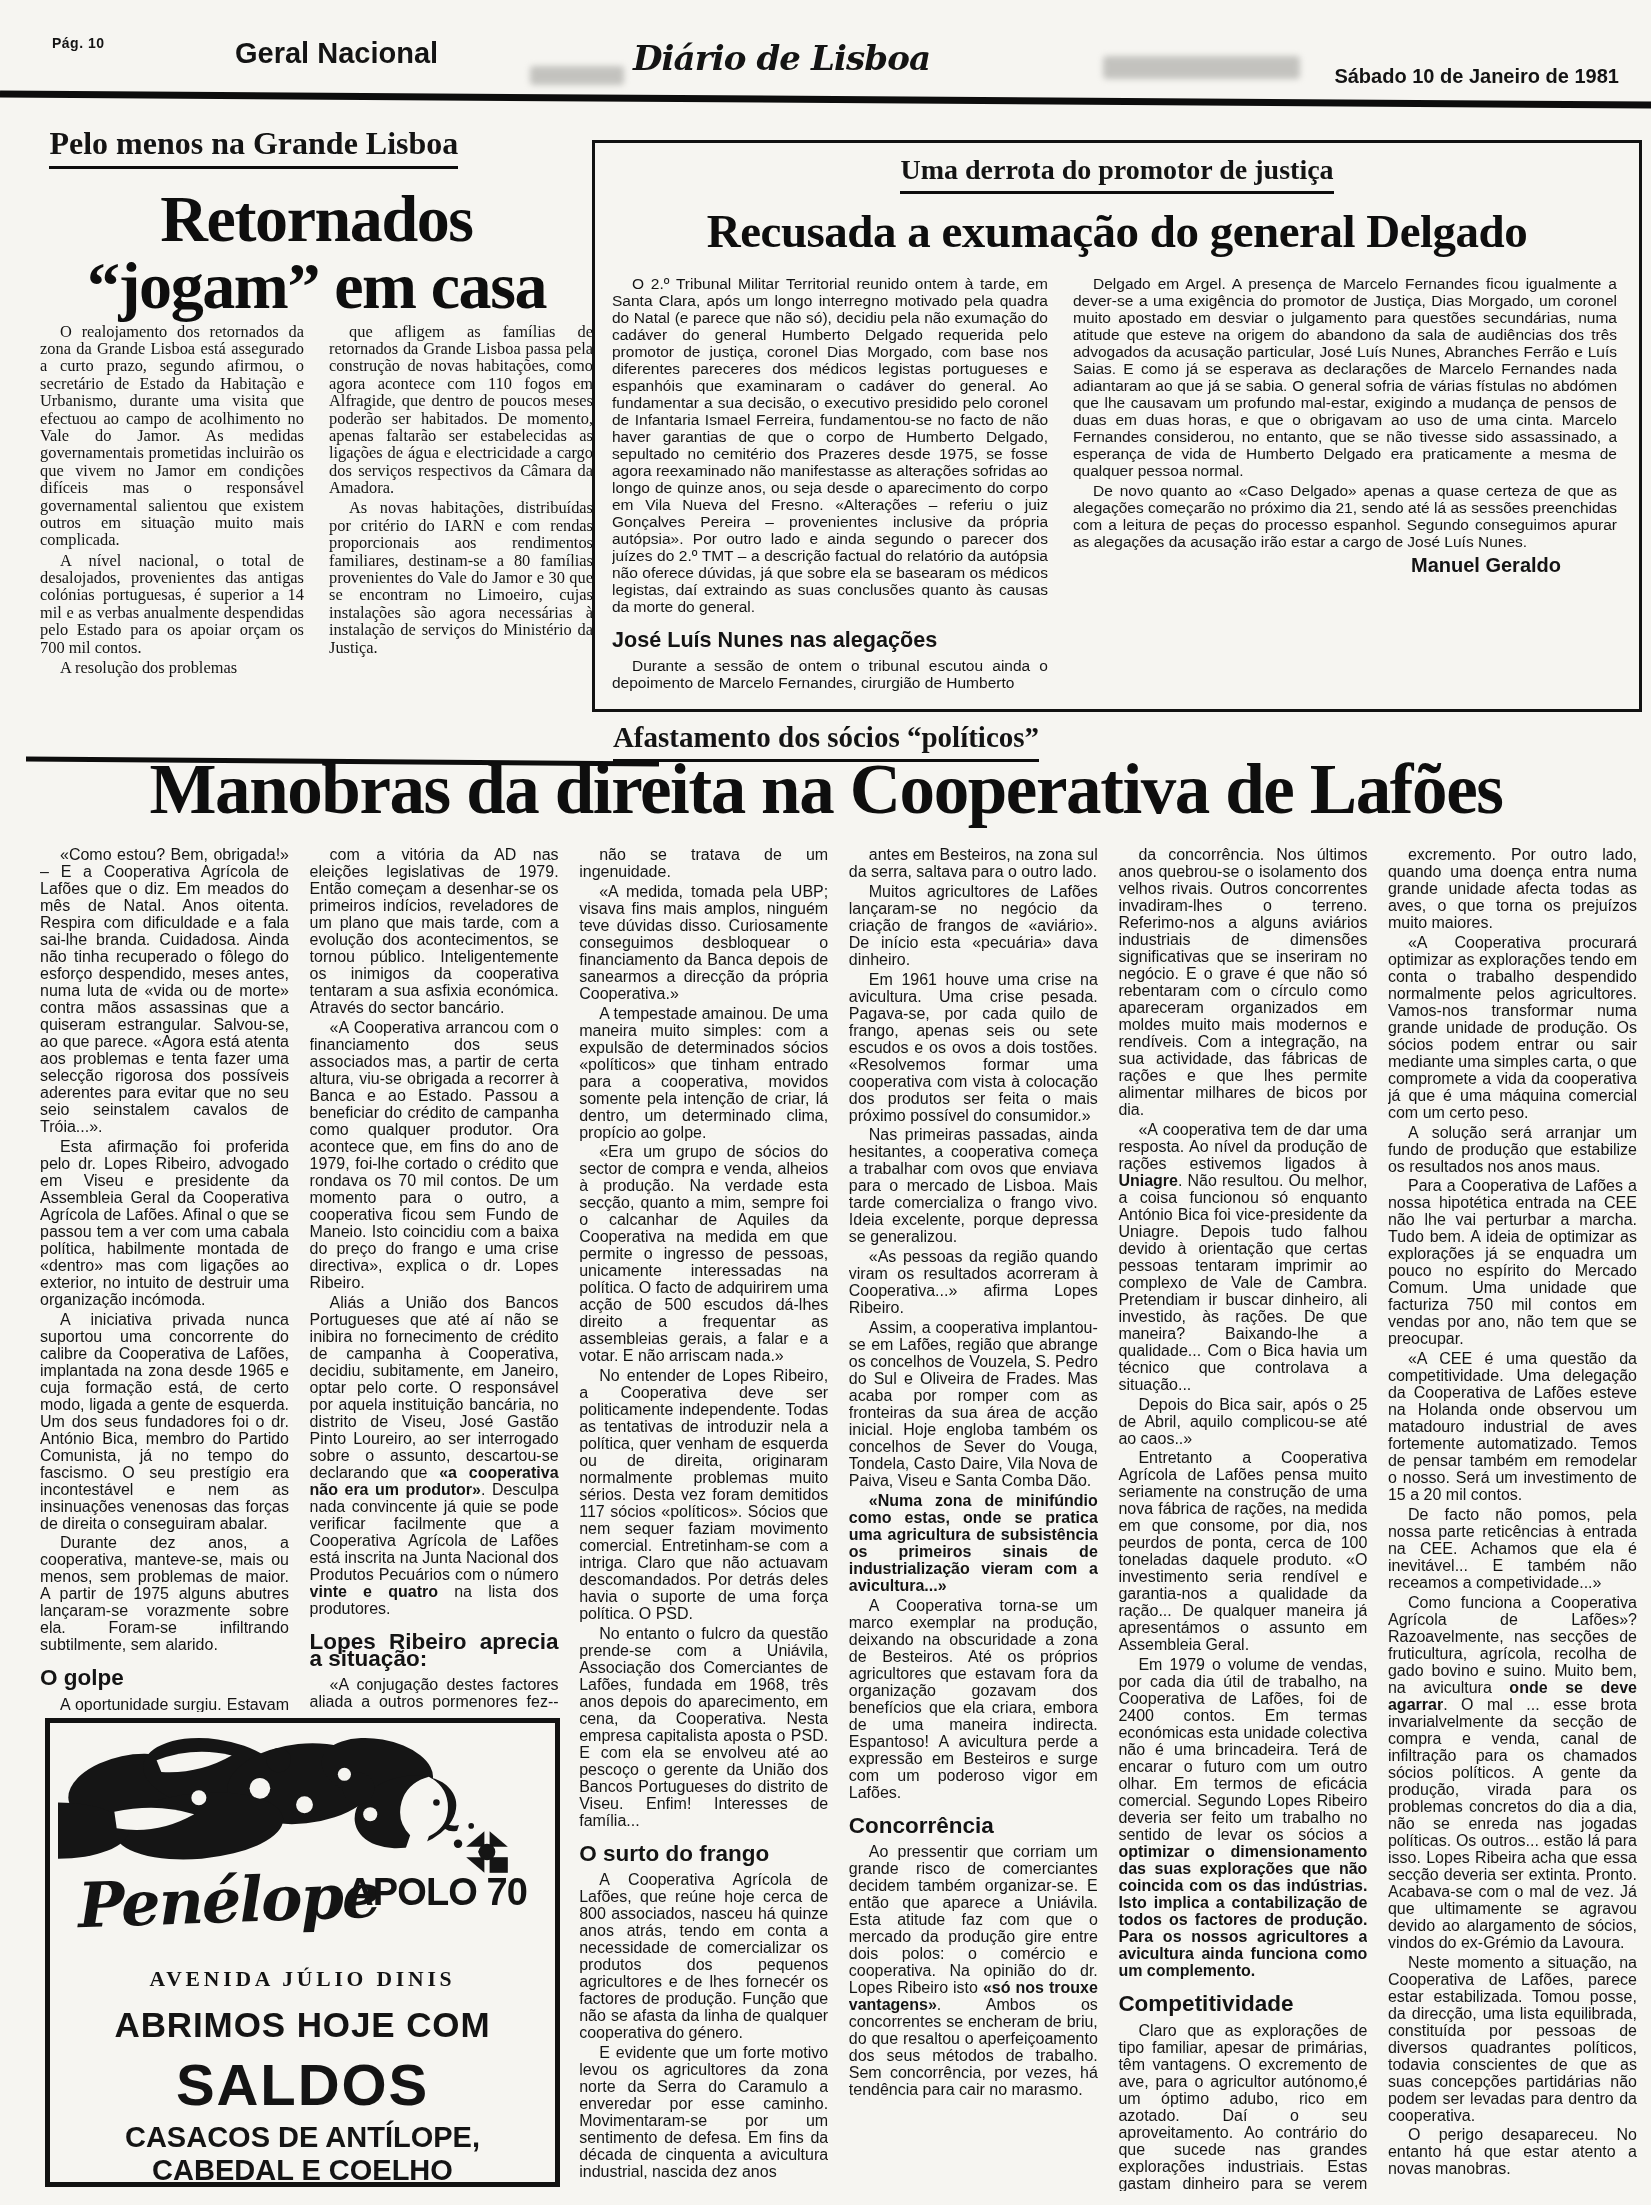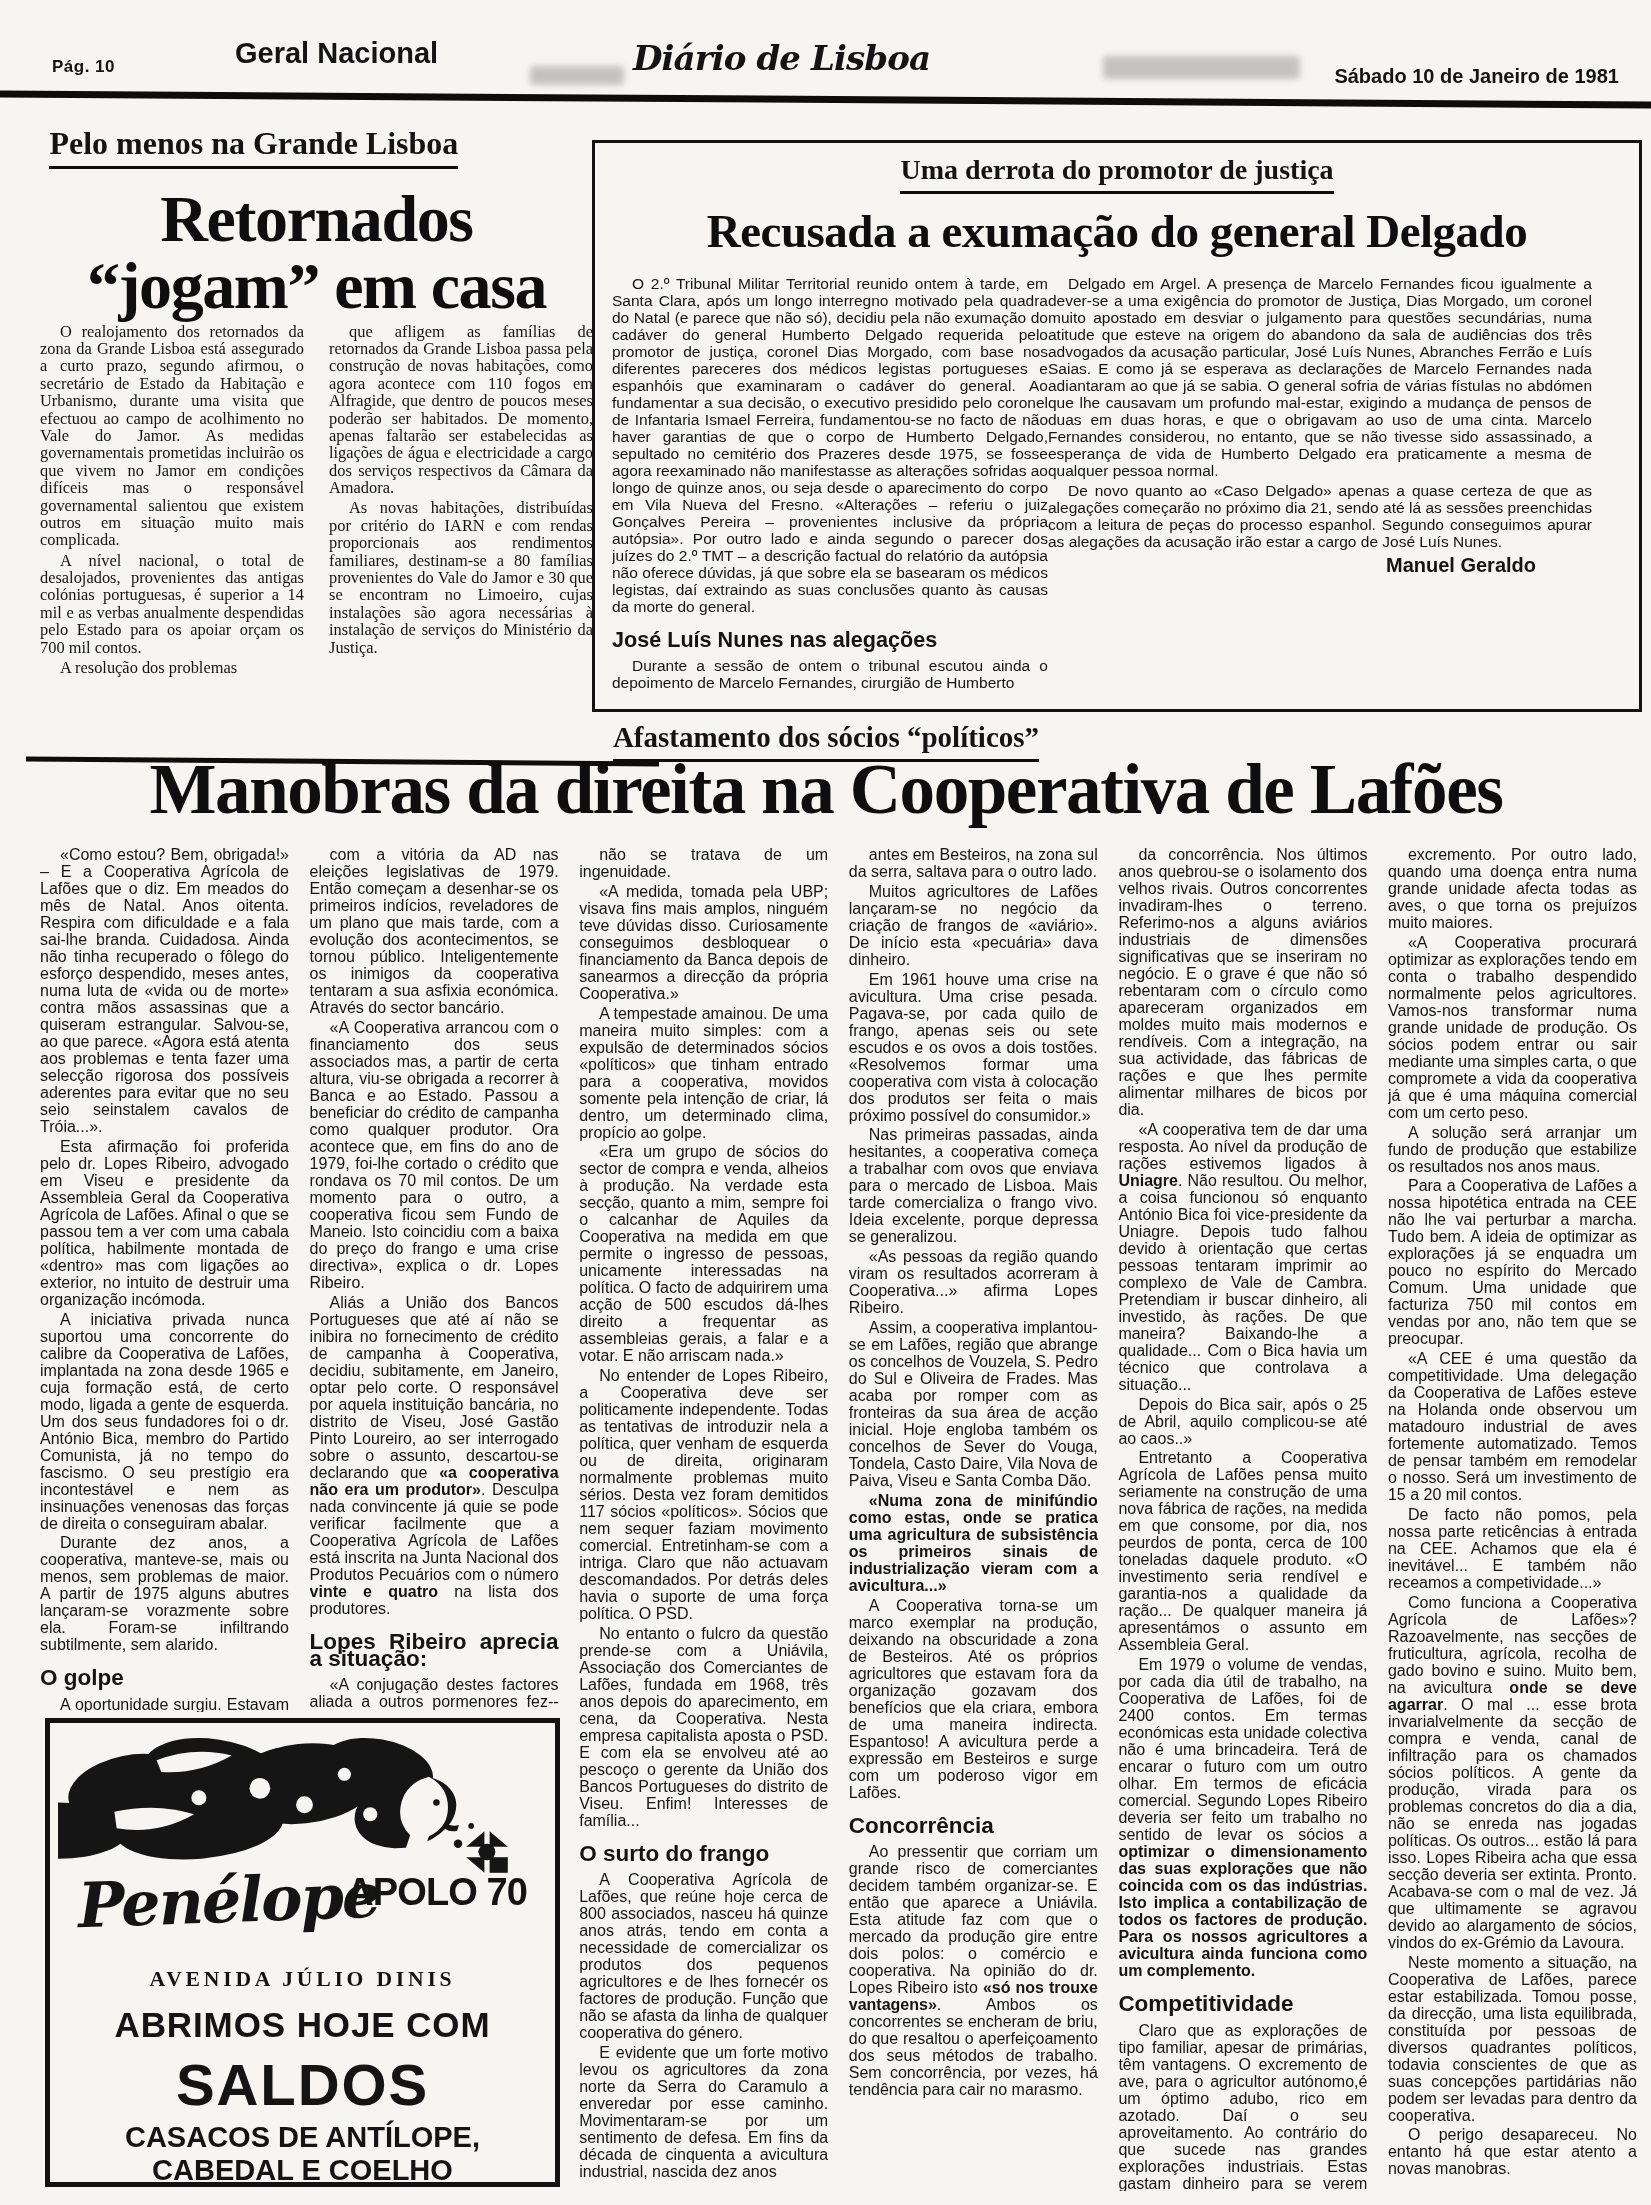--- a/index.html
+++ b/index.html
@@ -4,21 +4,21 @@
 <style>
   html,body{margin:0;padding:0;}
   body{
     width:1652px;height:2205px;position:relative;overflow:hidden;
     background:#f6f5f1;color:#141414;
     font-family:"Liberation Sans",sans-serif;
     -webkit-font-smoothing:antialiased;
   }
   .abs{position:absolute;}
   
-  .pag{left:52px;top:57px;font-size:17px;font-weight:bold;letter-spacing:0.5px;}
+  .pag{left:52px;top:35px;font-size:14px;font-weight:bold;letter-spacing:0.5px;}
   .section-label{left:235px;top:37px;font-size:29px;font-weight:bold;}
   .masthead{left:633px;top:38px;font-size:34px;font-weight:bold;font-style:italic;
     font-family:"DejaVu Serif",serif;letter-spacing:-0.9px;}
   .smudge{background:#9a9a96;filter:blur(3.3px);opacity:.55;border-radius:3.8px;}
   .date{right:33px;top:65px;font-size:20px;font-weight:bold;}
   .header-rule{left:0;top:96px;width:1652px;height:6.6px;background:#0d0d0d;transform:rotate(.38deg);}
   
   .kicker{font-family:"Liberation Serif",serif;font-weight:bold;
     border-bottom:3.8px solid #0d0d0d;padding-bottom:4.7px;display:inline-block;line-height:1.1;}
   h1,h2{font-family:"Liberation Serif",serif;font-weight:bold;margin:0;color:#0e0e0e;}
@@ -32,21 +32,21 @@
   .retornados .kicker{font-size:32px;margin-left:9.4px;}
   .retornados h1{font-size:66px;line-height:1.02;text-align:center;margin-top:16px;letter-spacing:-1.4px;}
   .retornados .cols{gap:25px;margin-top:3px;height:474px;font-family:Liberation Serif, serif;}
   .retornados .article-col{width:266px;font-size:16.4px;line-height:17.4px;}
   .retornados-rule{left:26px;top:759px;width:633px;height:5.2px;background:#0d0d0d;transform:rotate(.45deg);}
   
   .delgado{left:592px;top:140px;width:1050px;height:572px;border:3.3px solid #121212;box-sizing:border-box;}
   .delgado .kicker-wrap{text-align:center;margin-top:12.2px;}
   .delgado .kicker{font-size:28px;border-bottom-width:3.3px;}
   .delgado h1{font-size:47px;text-align:center;margin-top:10.3px;letter-spacing:-0.5px;}
-  .delgado .cols{margin-top:17px;padding:0 17px;}
+  .delgado .cols{gap:25px;margin-top:17px;padding:0 17px;}
   .delgado .article-col{font-size:15.5px;line-height:17px;}
   .delgado .col-a{width:436px;}
   .delgado .col-b{width:544px;}
   .delgado h3{font-size:21.6px;}
   .delgado .byline{font-size:20px;margin-top:7px;padding-right:56px;}
   
   .main-kicker-wrap{left:0;top:722px;width:1652px;text-align:center;}
   .main-kicker-wrap .kicker{font-size:29px;border-bottom-width:3.8px;}
   .main-headline{left:19px;top:754px;width:1614px;text-align:center;font-size:71px;
     letter-spacing:-1.4px;line-height:1;}

